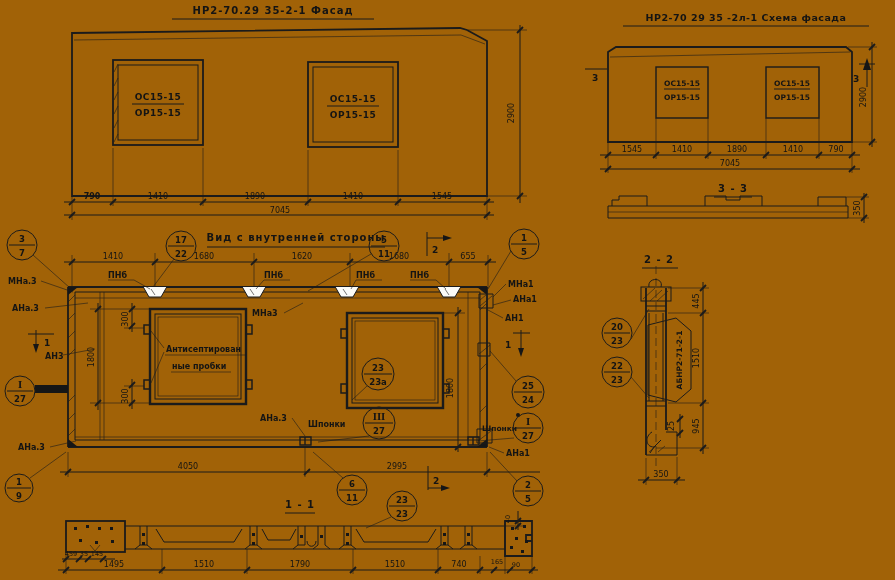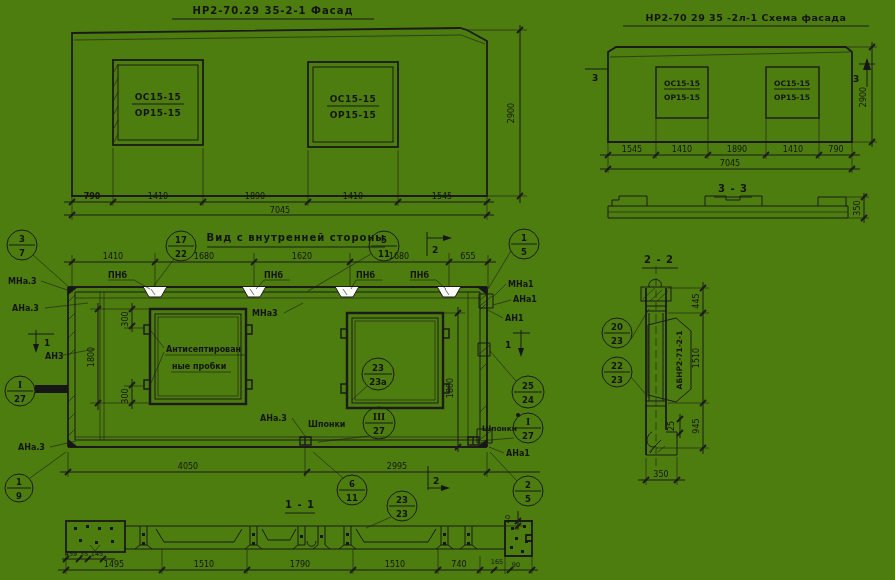--- a/index.html
+++ b/index.html
@@ -1,16 +1,16 @@
 <!DOCTYPE html>
 <html><head>
 <meta charset="utf-8">
 <style>
   html,body{margin:0;padding:0;background:#e8e8e6;}
-  #stage{position:relative;width:895px;height:580px;background:#4d7c0f;overflow:hidden;
+  #stage{position:relative;width:895px;height:580px;background:#a16207;overflow:hidden;
          font-family:"DejaVu Sans",sans-serif;}
   svg{position:absolute;left:0;top:0;}
   .s1{stroke:#1b1b1b;stroke-width:1;fill:none;stroke-linecap:butt;}
   .s2{stroke-width:1.8;}
   .s3{stroke-width:2.4;}
   .thin{stroke-width:.6;}
   .sf{fill:#161616;stroke:none;}
   .paper{fill:#fbfbf8;}
   .sd{stroke-dasharray:8,4;}
   .tx{font-family:"DejaVu Sans",sans-serif;fill:#141414;}

